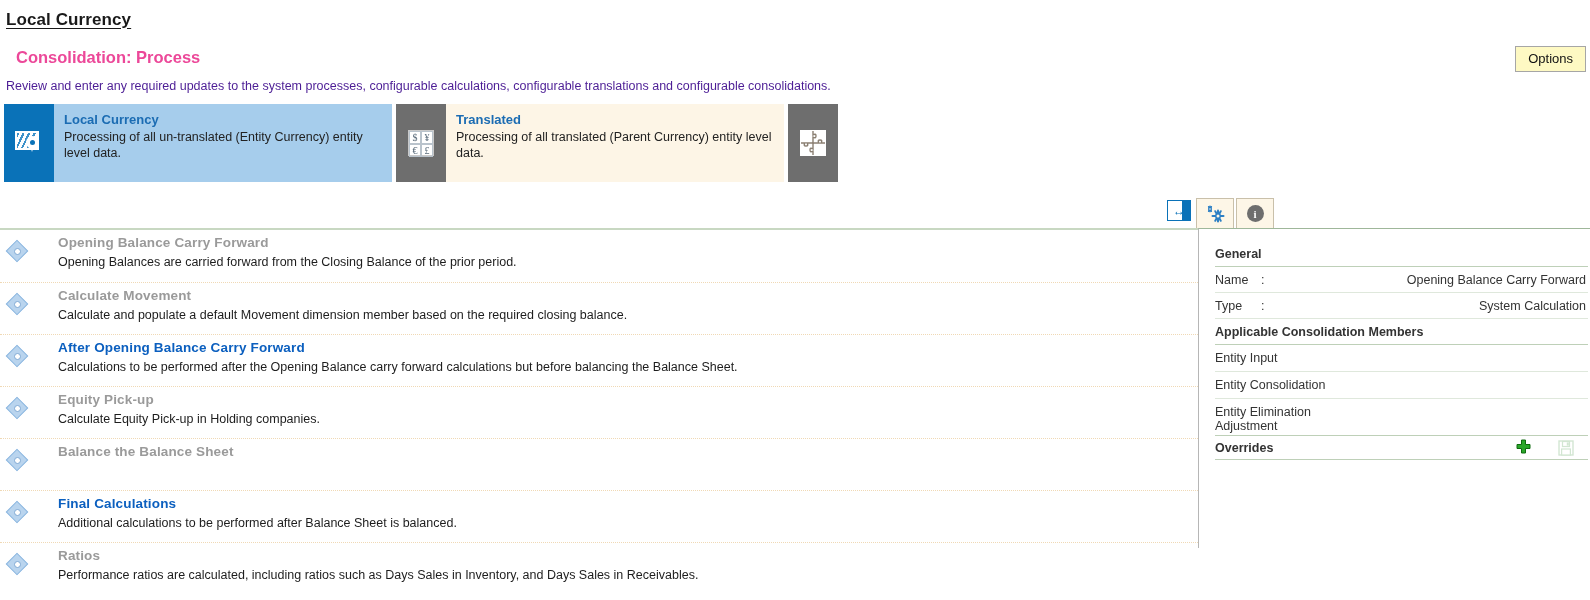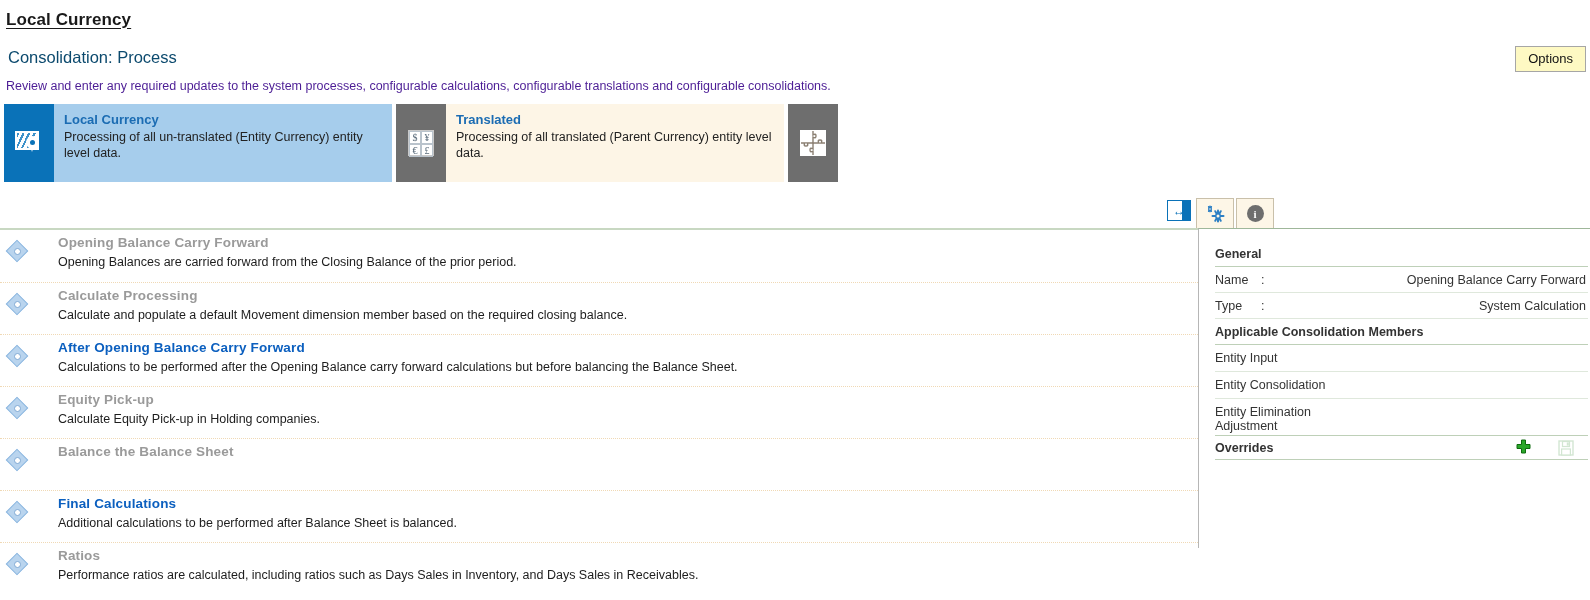--- a/index.html
+++ b/index.html
@@ -13,22 +13,22 @@
   .page { position: relative; width: 1590px; height: 600px; }
 
   
   .breadcrumb-title {
     position: absolute; left: 6px; top: 10px;
     font-size: 17px; font-weight: bold; color: #1a1a1a;
     text-decoration: underline; text-underline-offset: 3px;
     letter-spacing: .1px;
   }
   .page-title {
-    position: absolute; left: 8px; top: 48px;
-    font-size: 16.5px; font-weight: normal; color: #0c4a6e;
+    position: absolute; left: 16px; top: 48px;
+    font-size: 16.5px; font-weight: bold; color: #ec4899;
   }
   .page-desc {
     position: absolute; left: 6px; top: 79px;
     font-size: 12.5px; color: #4c1d95; white-space: nowrap;
   }
   .options-btn {
     position: absolute; right: 4px; top: 46px;
     background: #fef9c3;
     border: 1px solid #a6a6a6;
     font-size: 13px; color: #111;
@@ -280,21 +280,21 @@
       <div class="r-desc">Opening Balances are carried forward from the Closing Balance of the prior period.</div>
     </div>
 
     <div class="row muted">
       <div class="diamond">
         <div class="dia">
             <div class="outer"></div>
             <div class="inner"></div>
           </div>
       </div>
-      <div class="r-title">Calculate Processing</div>
+      <div class="r-title">Calculate Movement</div>
       <div class="r-desc">Calculate and populate a default Movement dimension member based on the required closing balance.</div>
     </div>
 
     <div class="row linked">
       <div class="diamond">
         <div class="dia">
             <div class="outer"></div>
             <div class="inner"></div>
           </div>
       </div>

